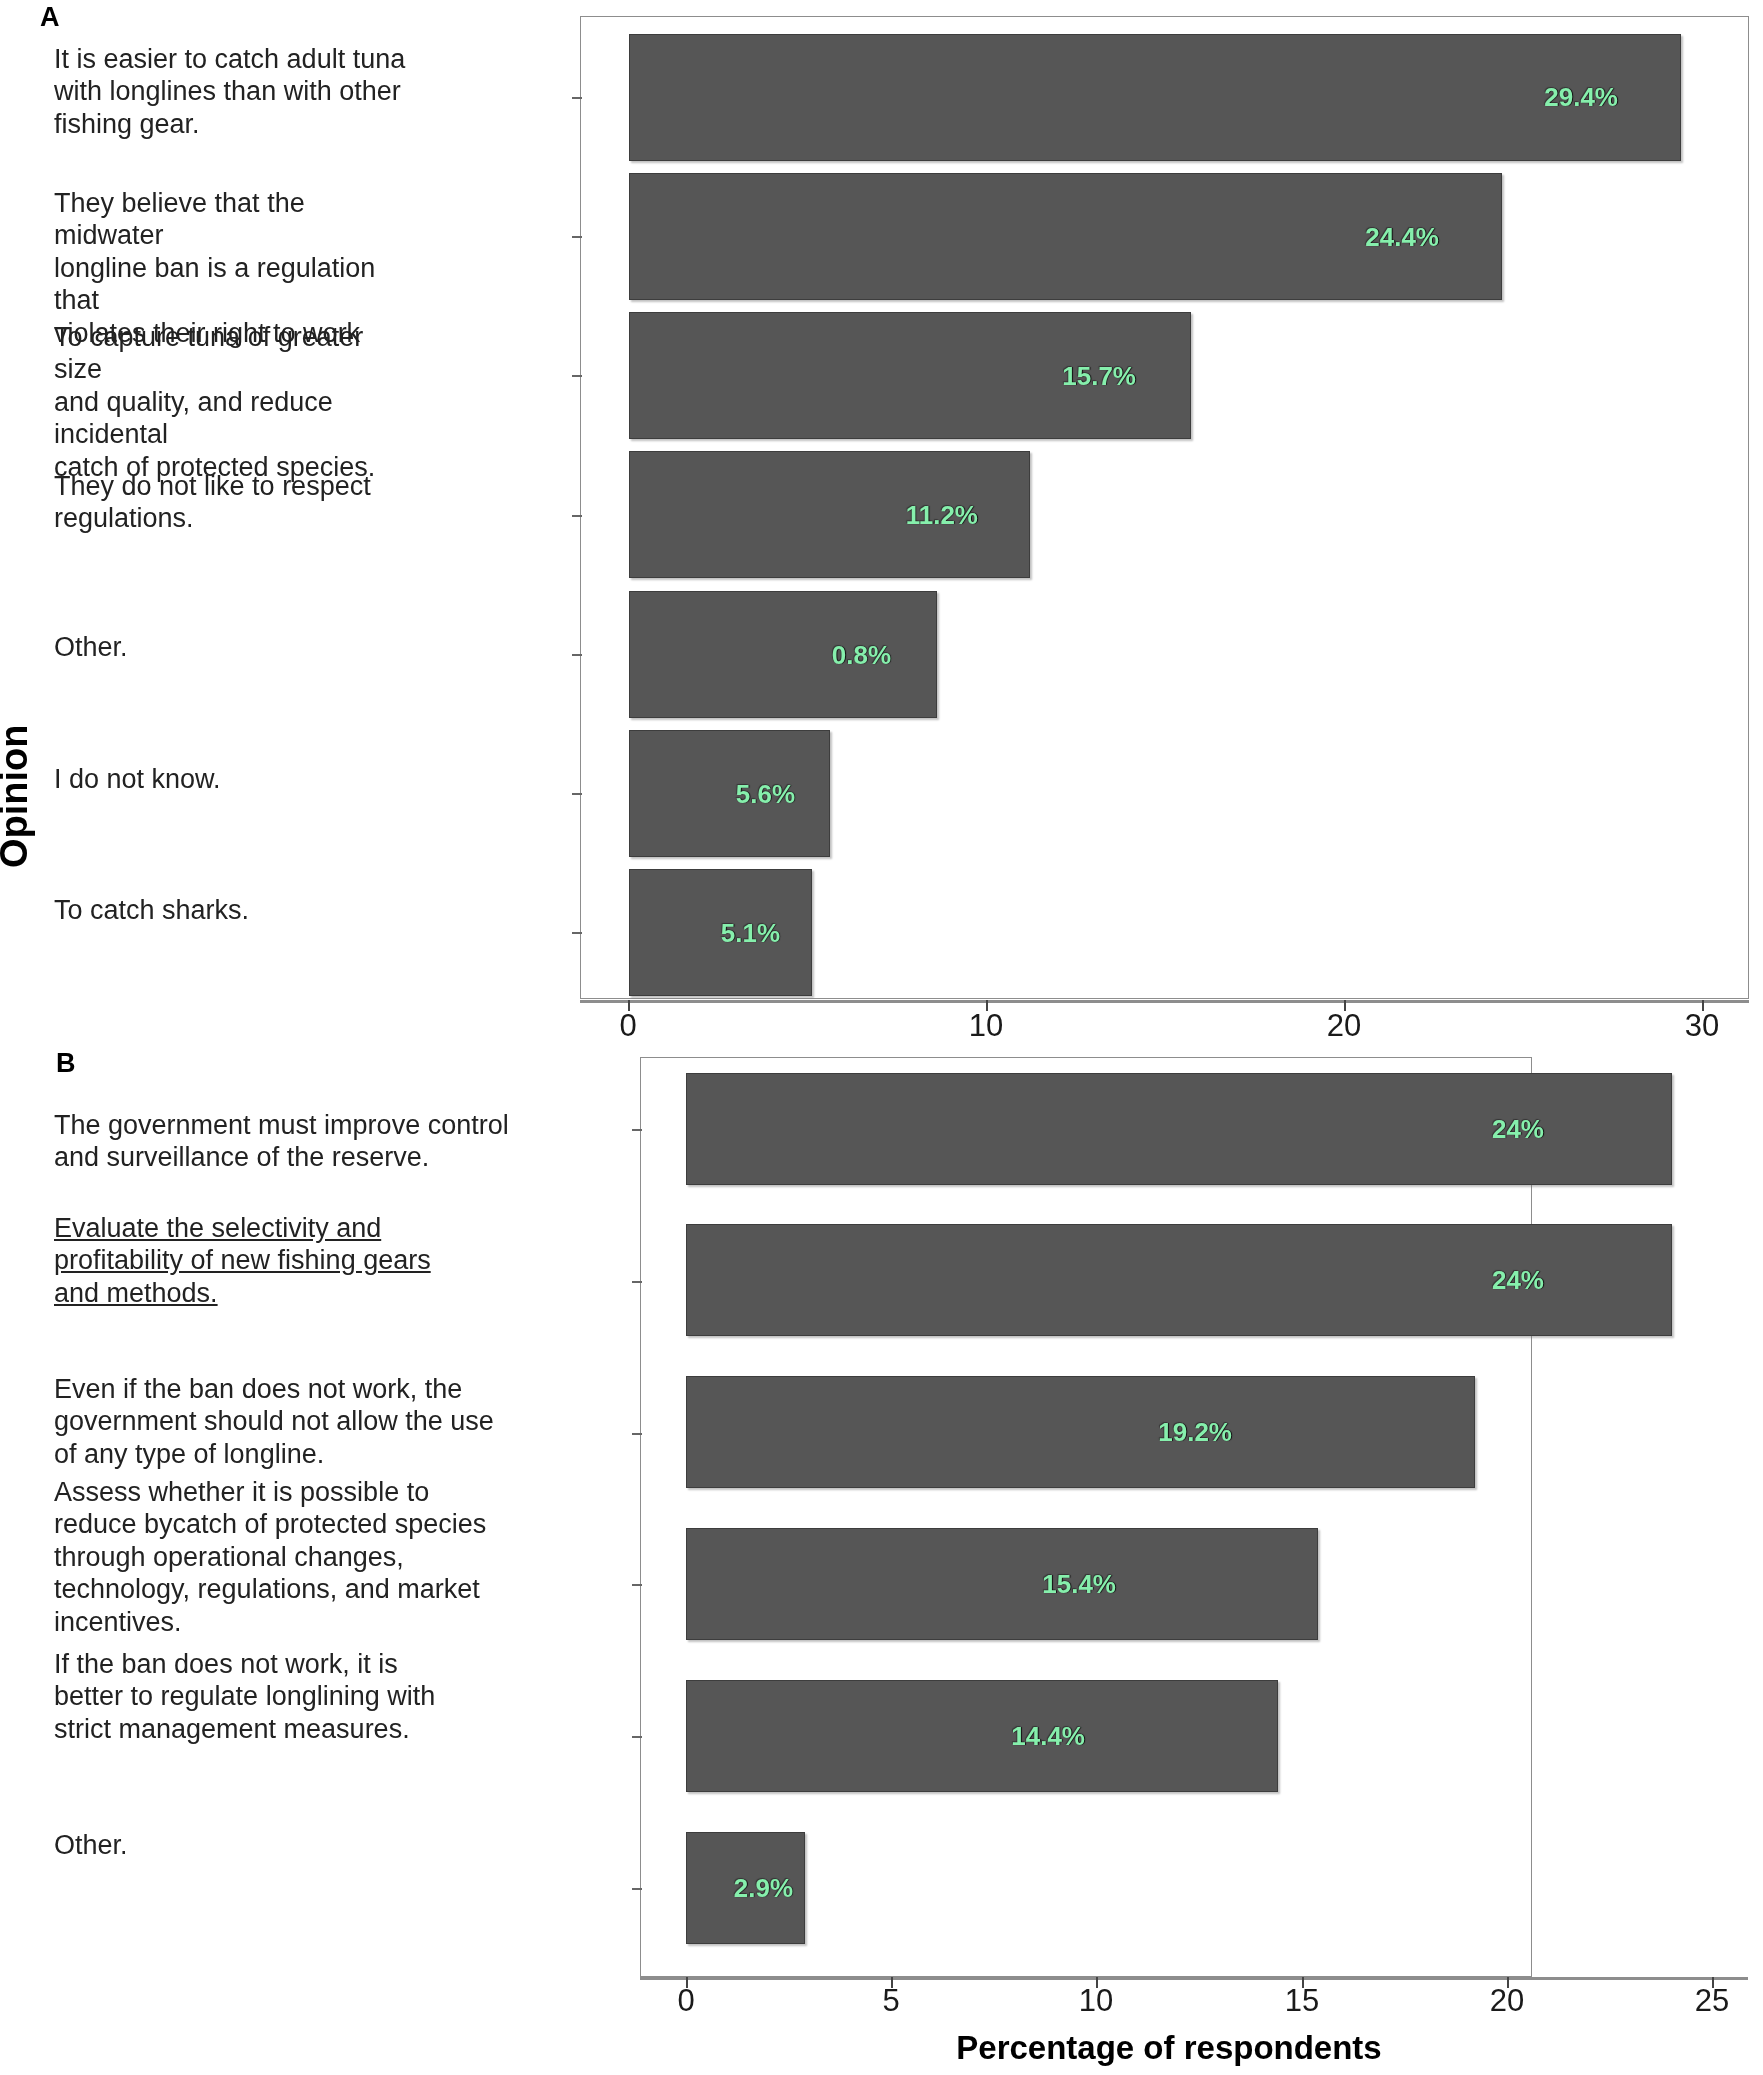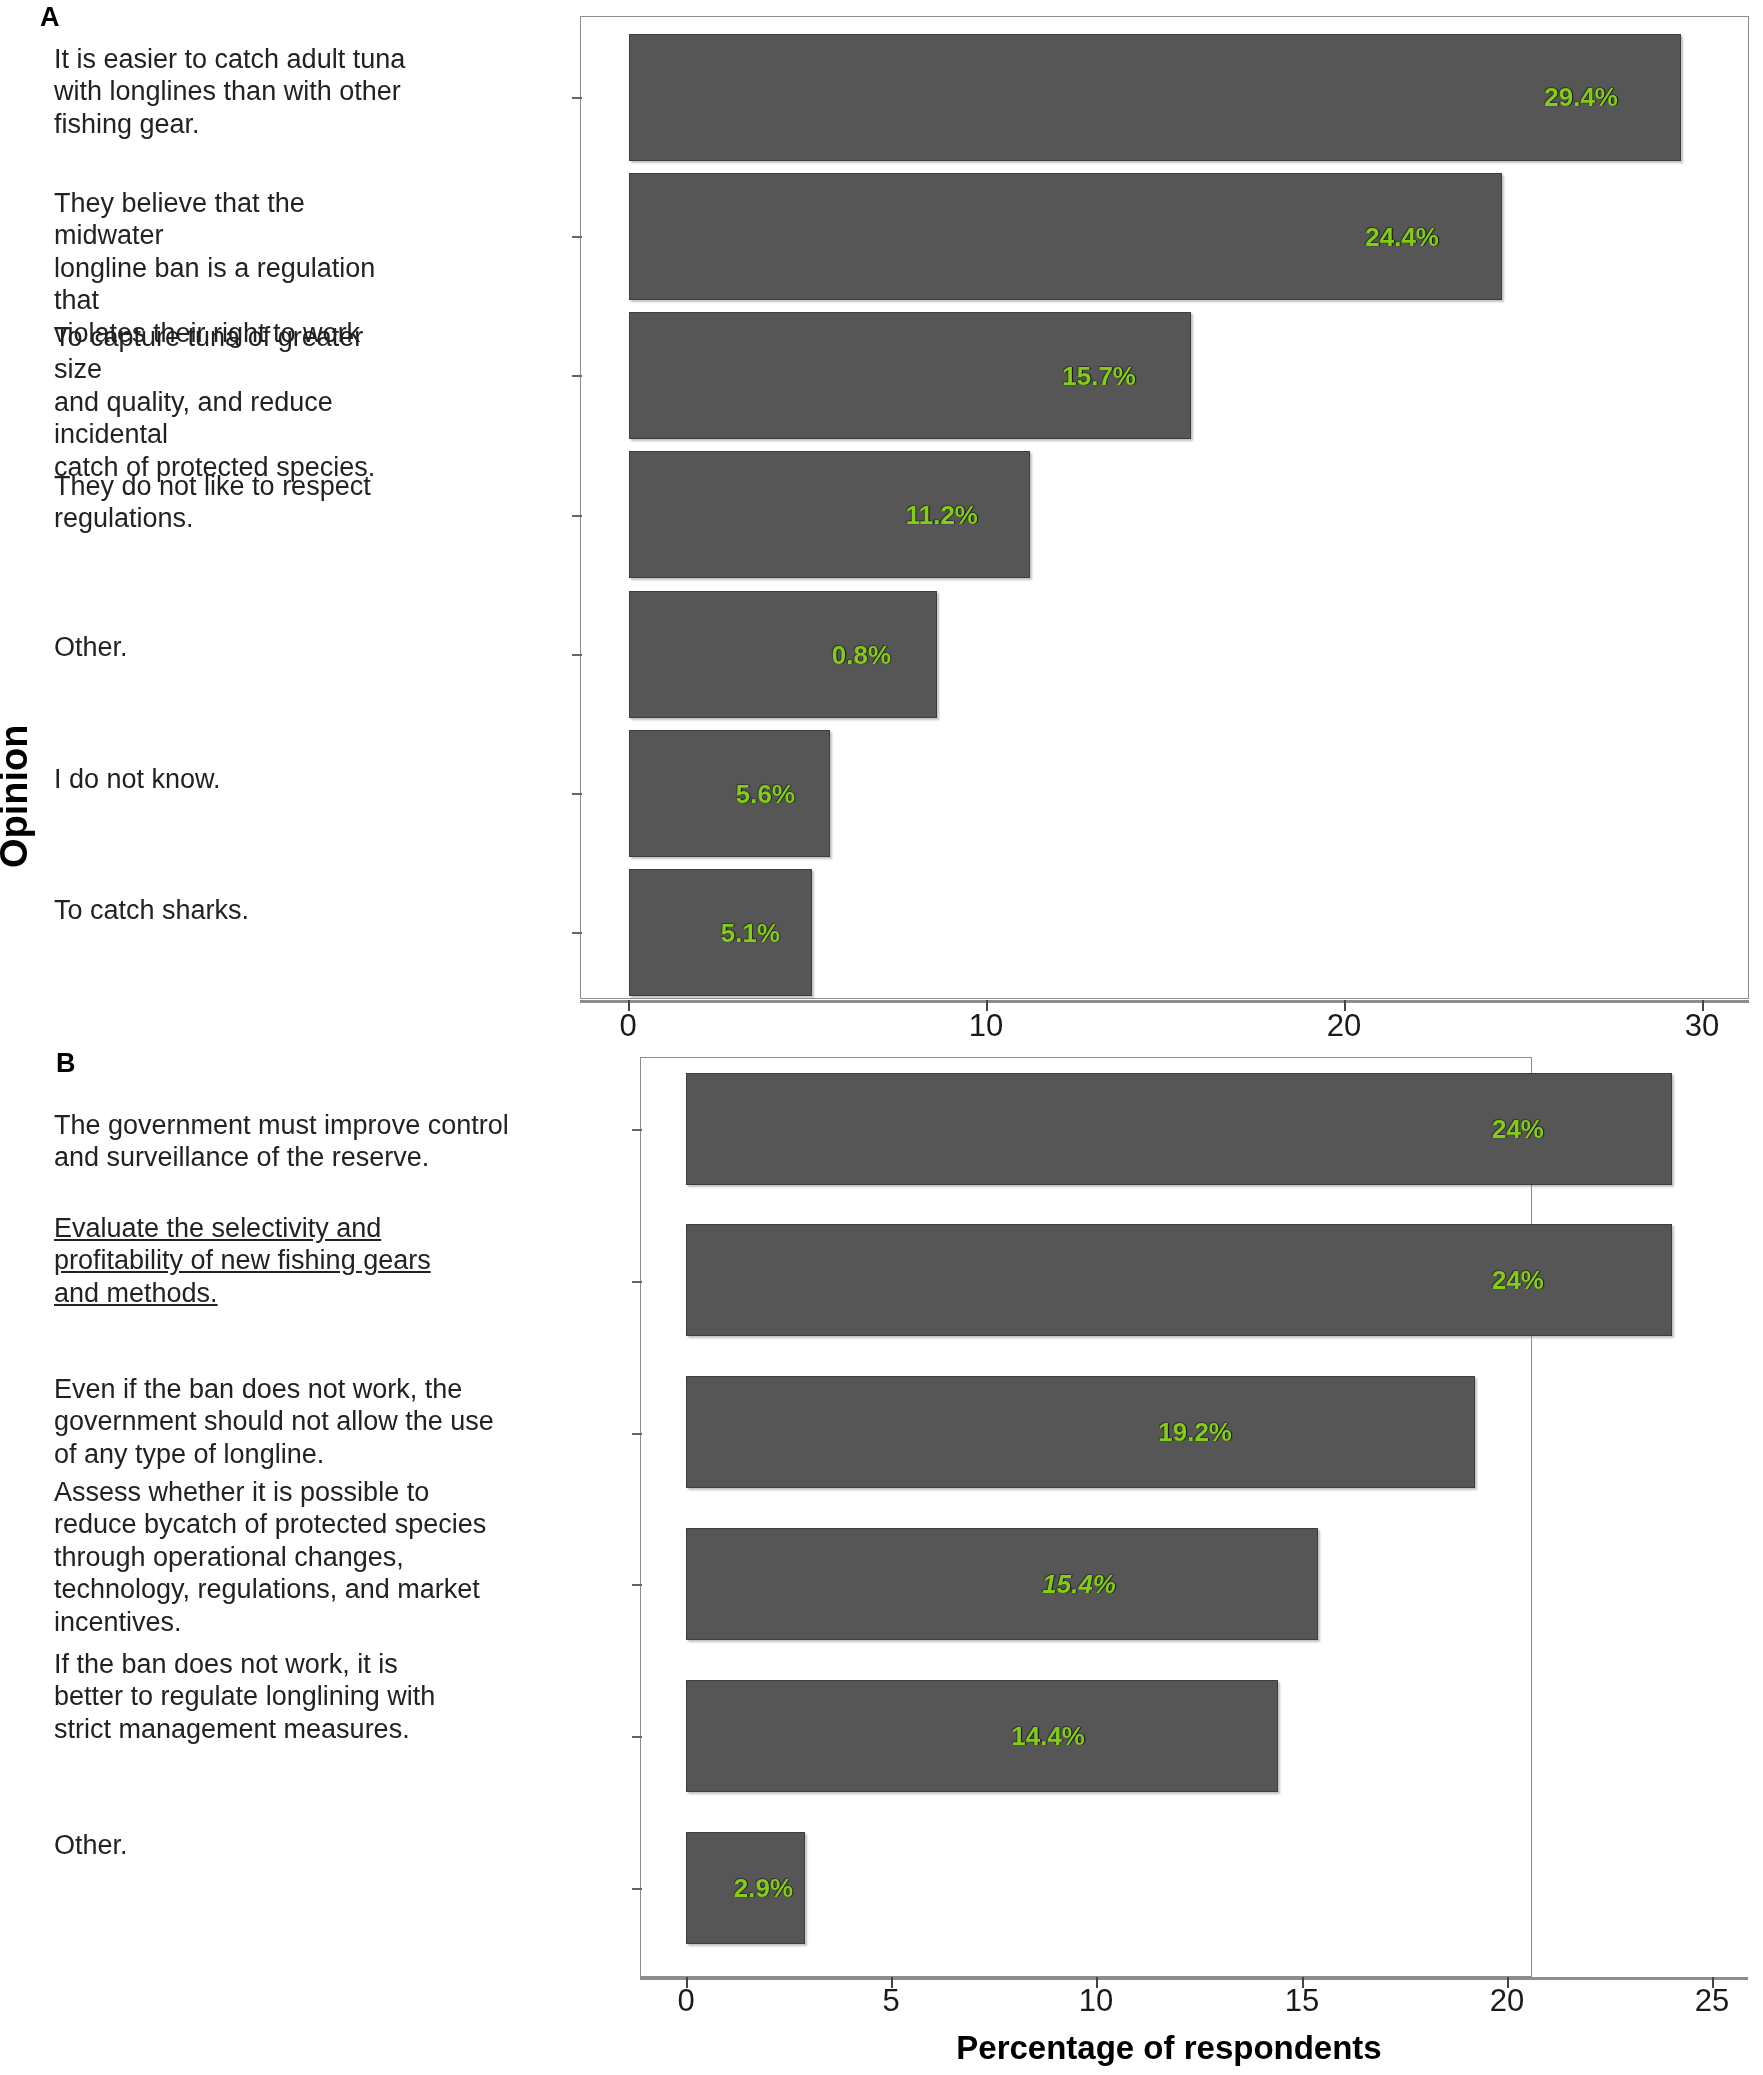--- a/index.html
+++ b/index.html
@@ -25,21 +25,21 @@
 
   .plotbox{position:absolute;background:#ffffff;border:1.8px solid #8d8d8d;box-sizing:border-box;}
 
   .bar{
     position:absolute;background:#565656;
     border:0.9px solid #3d3d3d;
     box-sizing:border-box;
     box-shadow:1.8px 1.8px 1.8px rgba(120,120,120,.45);
   }
   .bar-val{
-    position:absolute;color:#84cc16;font-weight:bold;font-size:26px;
+    position:absolute;color:#86efac;font-weight:bold;font-size:26px;
     top:50%;transform:translateY(-50%);
     text-shadow:0.9px 0.9px 0.9px rgba(0,0,0,.85),-0.9px -0.9px 0.9px rgba(0,0,0,.35);
     white-space:nowrap;
   }
 
   .axis-line{position:absolute;background:#8d8d8d;height:2.7px;}
   .tick{position:absolute;background:#444;width:1.8px;height:11px;}
   .ticklab{position:absolute;font-size:31px;color:#1a1a1a;
            transform:translateX(-50%);white-space:nowrap;}
   .ytick{position:absolute;background:#666;width:10px;height:1.8px;}
@@ -152,21 +152,21 @@
   <div class="bar" style="left:45px;top:14.5px;width:986px;height:112px;">
     <span class="bar-val" style="right:127px;">24%</span>
   </div>
   <div class="bar" style="left:45px;top:166px;width:986px;height:112px;">
     <span class="bar-val" style="right:127px;">24%</span>
   </div>
   <div class="bar" style="left:45px;top:318px;width:789px;height:112px;">
     <span class="bar-val" style="right:242px;">19.2%</span>
   </div>
   <div class="bar" style="left:45px;top:470px;width:632px;height:112px;">
-    <span class="bar-val" style="right:201px;font-style:italic;">15.4%</span>
+    <span class="bar-val" style="right:201px;">15.4%</span>
   </div>
   <div class="bar" style="left:45px;top:622px;width:592px;height:112px;">
     <span class="bar-val" style="right:192px;">14.4%</span>
   </div>
   <div class="bar" style="left:45px;top:774px;width:119px;height:112px;">
     <span class="bar-val" style="right:11px;">2.9%</span>
   </div>
 </div>
 
 <div class="axis-line" style="left:640px;top:1977px;width:1108px;"></div>

